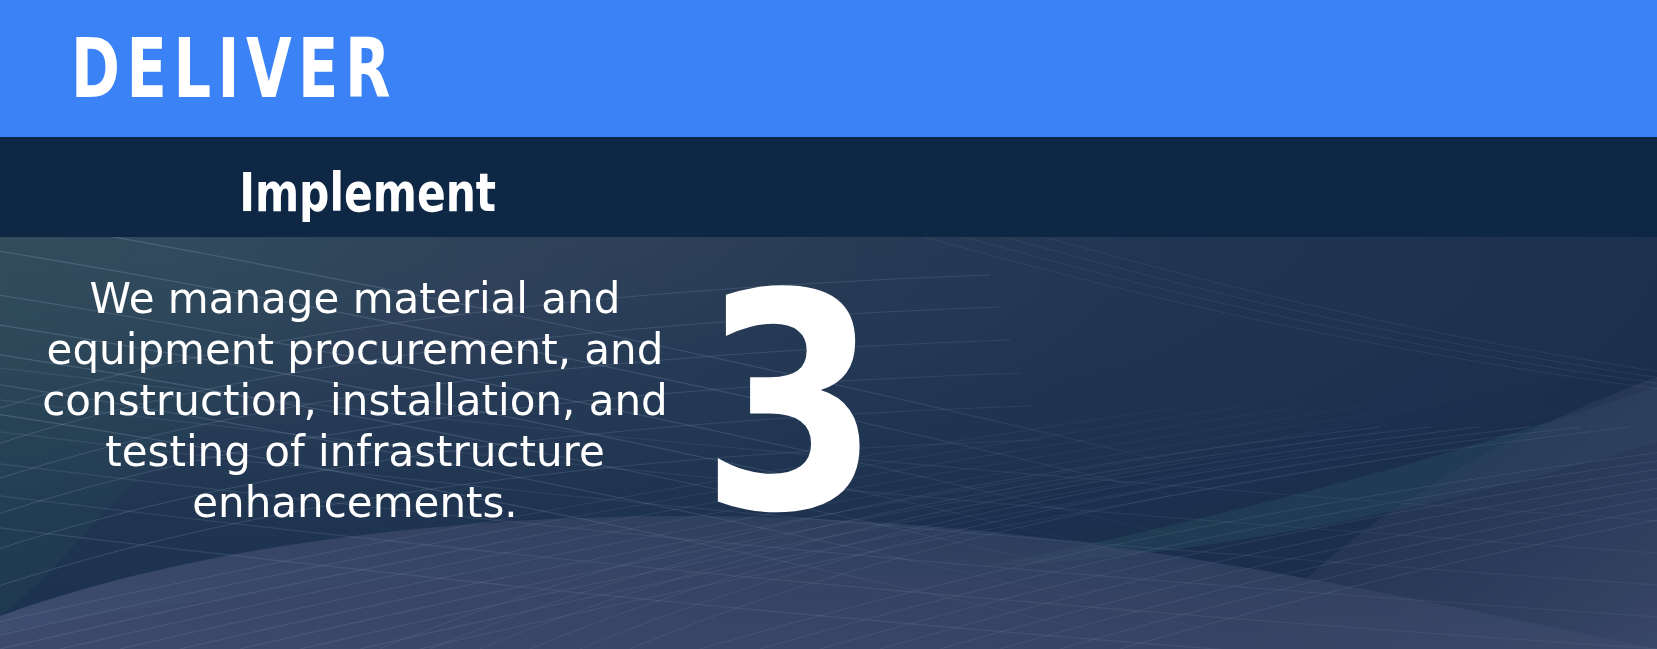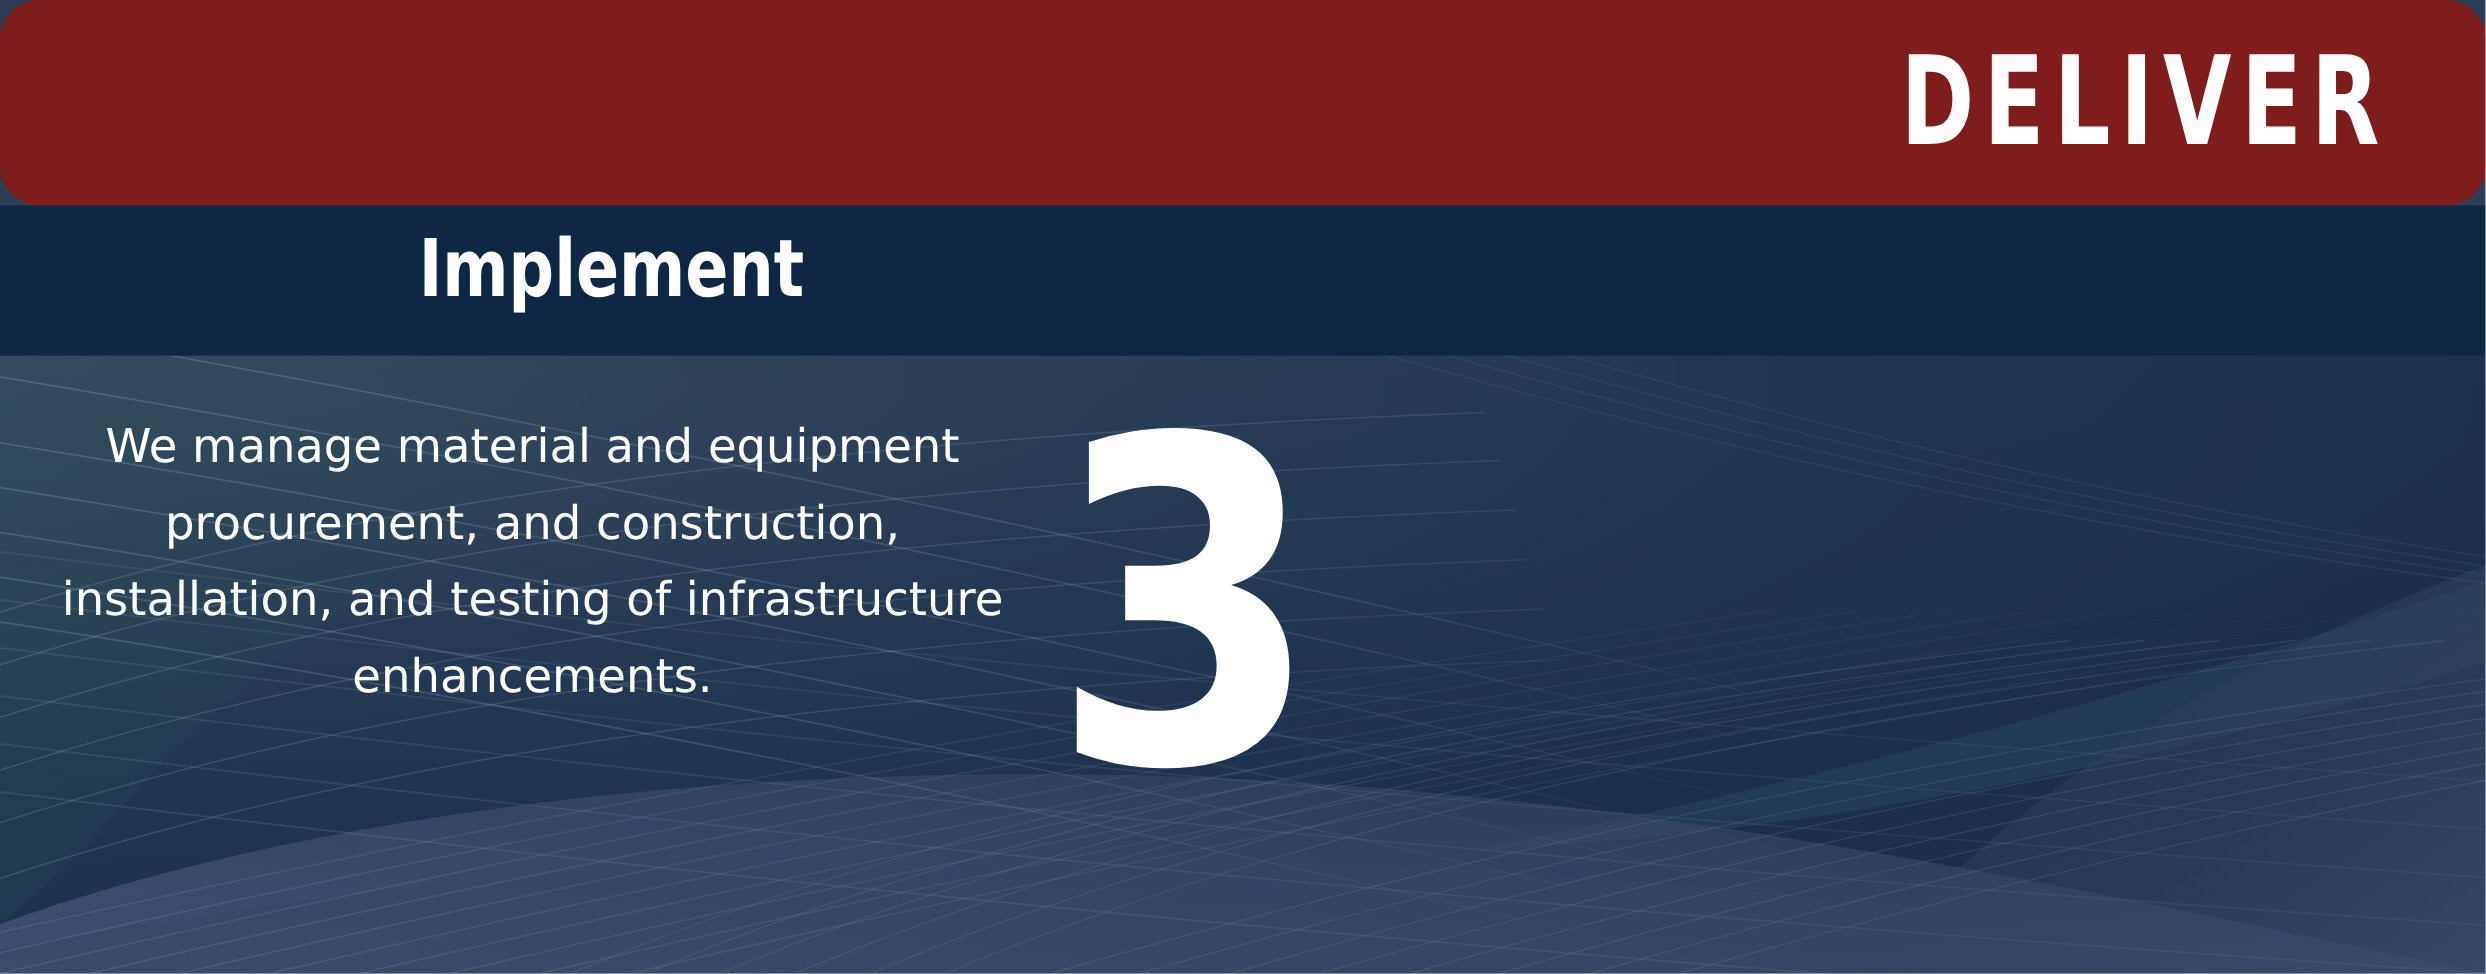--- a/index.html
+++ b/index.html
@@ -18,26 +18,25 @@
     overflow: hidden;
     background: #2e3d58;
   }
 
   
   .title-band {
     position: absolute;
     left: 0; top: 0;
     width: 1657px;
     height: 137px;
-    background: #7f1d1d;
+    background: #3b82f6;
     z-index: 5;
     display: flex;
     align-items: center;
-    justify-content: flex-end;
-    border-radius: 26px;
+    justify-content: flex-start;
   }
   .title-band .title-text {
     color: #ffffff;
     font-family: "DejaVu Sans", "Liberation Sans", sans-serif;
     font-size: 82px;
     font-weight: 700;
     letter-spacing: 9px;
     line-height: 1;
     transform: scaleX(0.72);
     transform-origin: center center;
@@ -49,26 +48,25 @@
   .subheader-band {
     position: absolute;
     left: 0; top: 137px;
     width: 1657px;
     height: 100px;
     background: #0d2744;
     z-index: 5;
   }
   .subheader-col {
     position: absolute;
-    top: 0;
+    top: 13px;
     height: 84px;
     display: flex;
     align-items: center;
     justify-content: center;
-    margin-left: 40px;
   }
   .subheader-col.left  { left: 0;    width: 735px; }
   .subheader-col.right { left: 735px; width: 922px; }
   .subheader-text {
     color: #ffffff;
     font-size: 53px;
     font-weight: 700;
     line-height: 1;
     white-space: nowrap;
     transform: scaleX(0.80);
@@ -106,21 +104,21 @@
     height: 412px;
     display: flex;
     align-items: flex-start;
     justify-content: center;
   }
   .col.left  { left: 30px;  width: 650px; }
   .col.right { left: 900px; width: 610px; }
 
   .col-text {
     color: #ffffff;
-    font-size: 31px;
+    font-size: 42px;
     line-height: 51px;
     font-weight: 400;
     text-align: center;
     padding-top: 36px;
     white-space: pre-line;
     text-rendering: optimizeLegibility;
   }
 
   .step-number {
     position: absolute;

